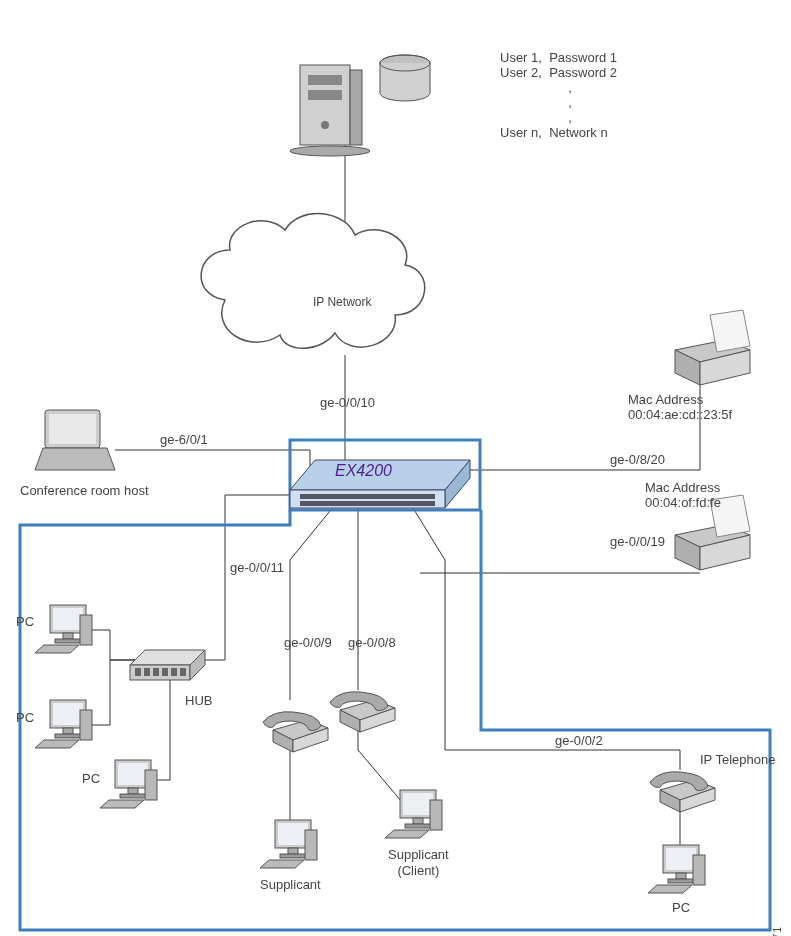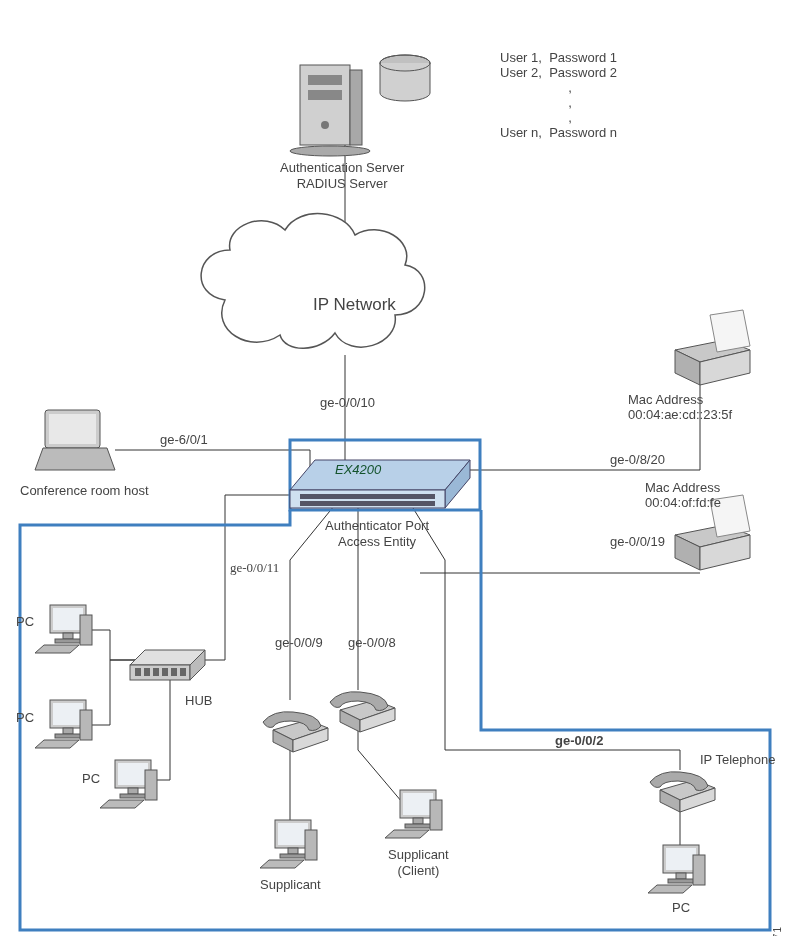--- a/index.html
+++ b/index.html
@@ -18,21 +18,21 @@
   .label {
     position: absolute;
     white-space: nowrap;
     color: #444;
   }
   .label-2line {
     text-align: center;
     line-height: 1.2;
   }
   svg { position: absolute; top: 0; left: 0; }
-  .cloud-text { font-size: 17px; }
+  .cloud-text { font-size: 12px; }
 </style>
 </head>
 <body>
 
 <div class="canvas">
 
 <svg width="791" height="936" viewBox="0 0 791 936">
 
   <g stroke="#333" stroke-width="1" fill="none">
 
@@ -193,51 +193,43 @@
         <path d="M5,22 q10,-12 30,-10 q25,2 28,14 q-5,6 -12,4 q-2,-8 -18,-9 q-15,0 -18,6 q-6,2 -10,-5 z" fill="#aaa" stroke="#555"></path>
   </g>
   <g transform="translate(645,760)">
     <polygon points="15,30 50,20 70,28 35,40" fill="#c8c8c8" stroke="#555"></polygon>
         <polygon points="15,30 35,40 35,52 15,42" fill="#b0b0b0" stroke="#555"></polygon>
         <polygon points="35,40 70,28 70,40 35,52" fill="#d8d8d8" stroke="#555"></polygon>
         <path d="M5,22 q10,-12 30,-10 q25,2 28,14 q-5,6 -12,4 q-2,-8 -18,-9 q-15,0 -18,6 q-6,2 -10,-5 z" fill="#aaa" stroke="#555"></path>
   </g>
 </svg>
 
-<div class="label label-2line" style="left:280px; top:160px;">
-  <span>Authentication Server</span><br>
-  <span>RADIUS Server</span>
-</div>
 
 <div class="label" style="left:500px; top:50px; white-space: normal; width:200px;">
   <span>User 1,</span>&nbsp;&nbsp;<span>Password 1</span><br>
   <span>User 2,</span>&nbsp;&nbsp;<span>Password 2</span><br>
   <span style="display:block;text-align:center;width:140px;">,</span>
   <span style="display:block;text-align:center;width:140px;">,</span>
   <span style="display:block;text-align:center;width:140px;">,</span>
-  <span>User n,</span>&nbsp;&nbsp;<span>Password n</span>
+  <span>User n,</span>&nbsp;&nbsp;<span>Network n</span>
 </div>
 
 <div class="label cloud-text" style="left:313px; top:295px;">IP Network</div>
 
 <div class="label" style="left:320px; top:395px;">ge-0/0/10</div>
 <div class="label" style="left:160px; top:432px;">ge-6/0/1</div>
 <div class="label" style="left:610px; top:452px;">ge-0/8/20</div>
 <div class="label" style="left:610px; top:534px;">ge-0/0/19</div>
-<div class="label" style="left:230px; top:560px;font-family:Liberation Serif, serif;">ge-0/0/11</div>
-<div class="label" style="left:275px; top:635px;">ge-0/0/9</div>
+<div class="label" style="left:230px; top:560px;">ge-0/0/11</div>
+<div class="label" style="left:284px; top:635px;">ge-0/0/9</div>
 <div class="label" style="left:348px; top:635px;">ge-0/0/8</div>
-<div class="label" style="left:555px; top:733px;font-weight:bold;">ge-0/0/2</div>
-
-<div class="label" style="left:335px; top:462px; font-style:italic; color:#14532d; font-size:13px;">EX4200</div>
-
-<div class="label label-2line" style="left:325px; top:518px;">
-  <span>Authenticator Port</span><br>
-  <span>Access Entity</span>
-</div>
+<div class="label" style="left:555px; top:733px;">ge-0/0/2</div>
+
+<div class="label" style="left:335px; top:462px; font-style:italic; color:#4c1d95; font-size:16px;">EX4200</div>
+
 
 <div class="label" style="left:20px; top:483px;">Conference room host</div>
 
 <div class="label" style="left:628px; top:392px;">
   <span>Mac Address</span><br>
   <span>00:04:ae:cd::23:5f</span>
 </div>
 <div class="label" style="left:645px; top:480px;">
   <span>Mac Address</span><br>
   <span>00:04:of:fd:fe</span>

